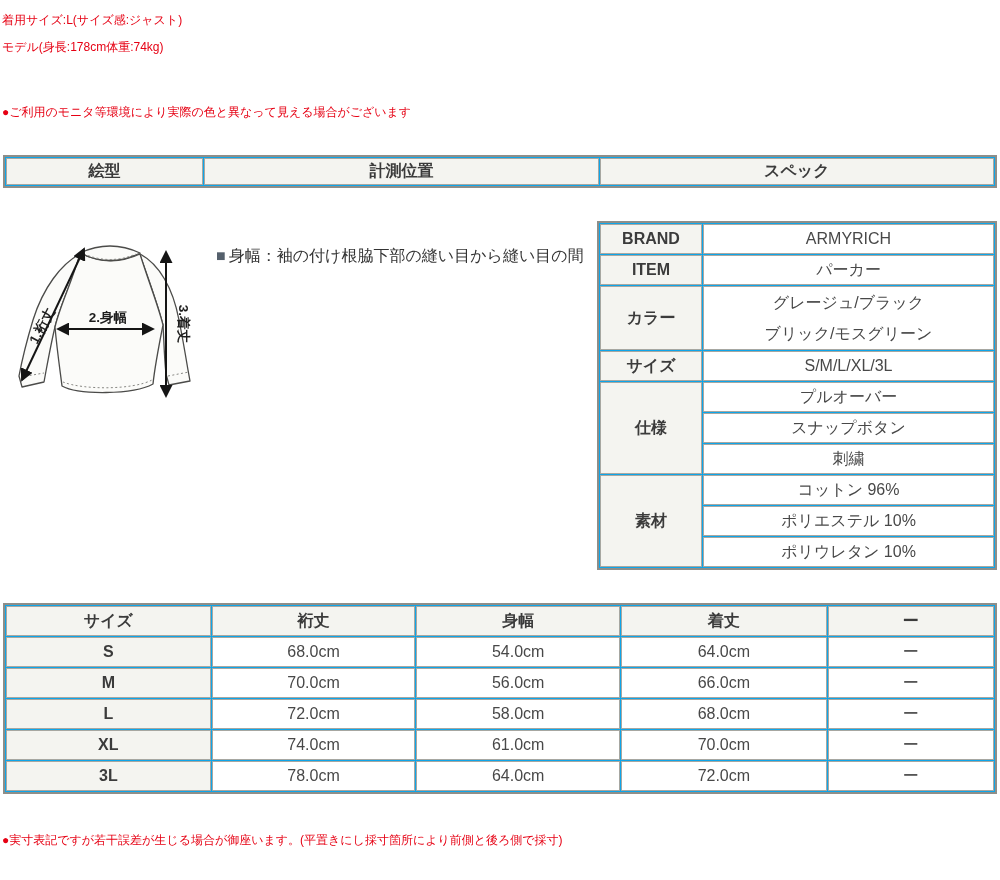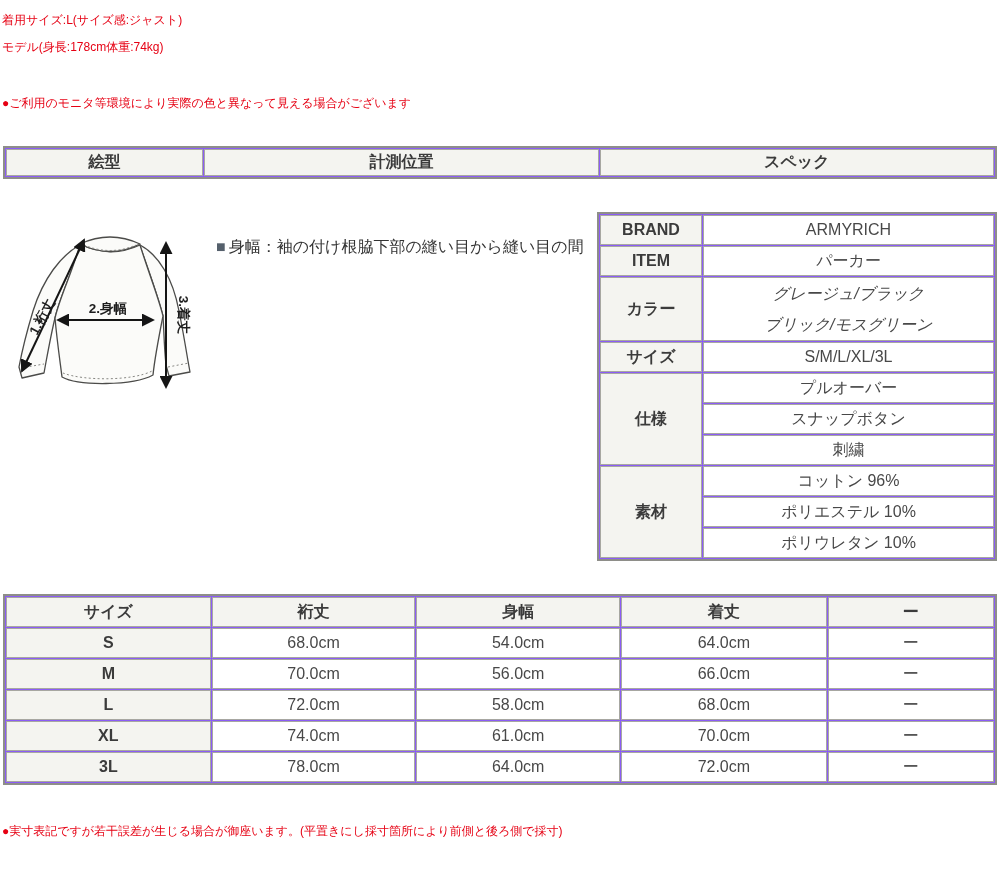--- a/index.html
+++ b/index.html
@@ -15,29 +15,29 @@
   .page { padding: 7px 0 0 2px; }
 
   
   .red-note {
     color: #e60013;
     font-size: 12px;
     line-height: 27px;
     margin: 0;
     white-space: nowrap;
   }
-  .monitor-note { margin-top: 29px; }
+  .monitor-note { margin-top: 38px; }
   .bottom-note { margin-top: 33px; }
 
   
   table.grid {
     border-collapse: separate;
     border-spacing: 1px;
     border: 2px solid #8e8e89;
-    background: #8b5cf6;
+    background: #0ea5e9;
     table-layout: fixed;
   }
   table.grid th, table.grid td {
     border: 1px solid #a7a7a1;
     font-size: 16px;
     text-align: center;
     vertical-align: middle;
     padding: 0 2px;
     overflow: hidden;
   }
@@ -62,21 +62,21 @@
     color: #333333;
   }
   .measure-col p { margin: 0 0 27px 0; line-height: 25px; }
   .square-bullet { color: #55606c; margin-right: 3px; }
   .spec-col { width: 400px; }
 
   
   .spec-table { width: 400px; }
   .spec-table th { width: 100px; height: 30px; }
   .spec-table td { height: 30px; }
-  .spec-table td.two-line { height: 63px; font-style: italic; }
+  .spec-table td.two-line { height: 63px; }
   .spec-table td.two-line div { line-height: 31px; }
 
   
   .size-table { width: 994px; margin: 33px 0 0 1px; }
   .size-table th { height: 30px; }
   .size-table td { height: 30px; }
 
   
   .shirt-svg { display: block; }
   .shirt-fill { fill: #fbfbf9; stroke: #4b4b49; stroke-width: 1.3; stroke-linejoin: round; }

